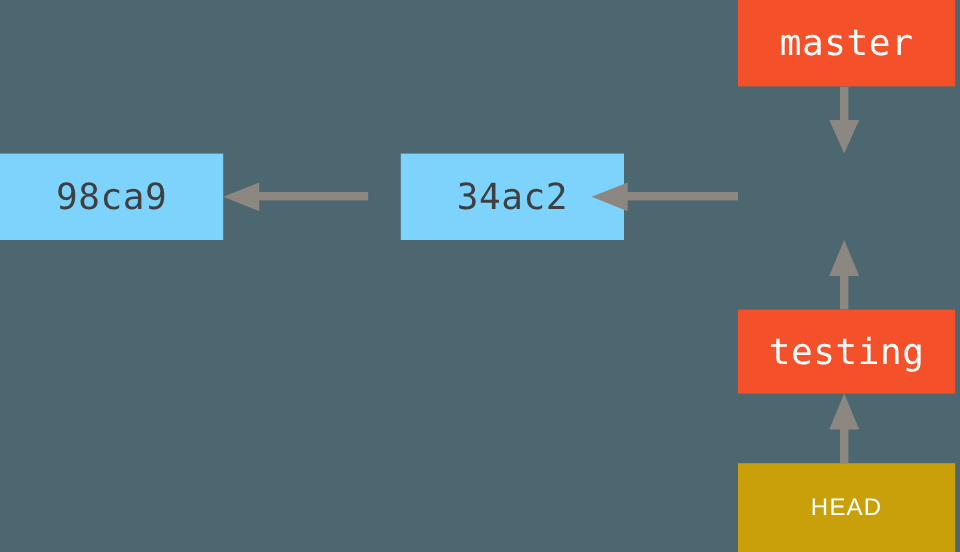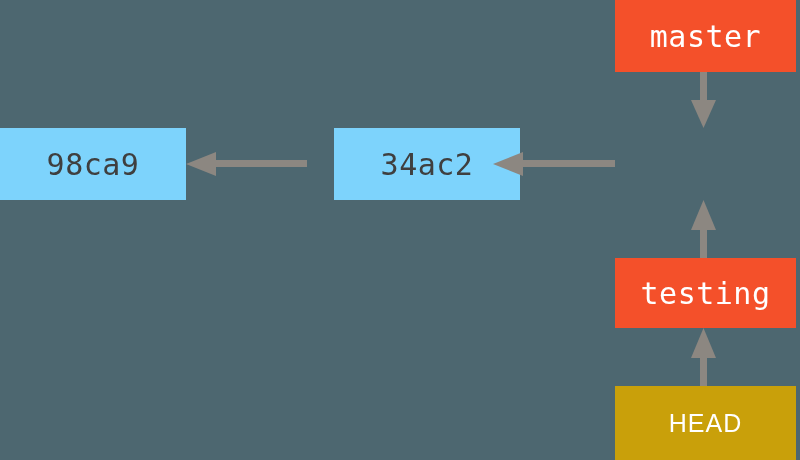--- a/index.html
+++ b/index.html
@@ -36,21 +36,21 @@
   .branch {
     background: #f4502a;
     color: #ffffff;
     font-family: "DejaVu Sans Mono", "Liberation Mono", monospace;
     font-size: 30px;
   }
   .head {
     background: #c9a00a;
     color: #ffffff;
     font-family: "Liberation Sans", "DejaVu Sans", sans-serif;
-    font-size: 25px;
+    font-size: 20px;
     letter-spacing: 1px;
   }
   
   #node-98ca9  { left: 0px;   top: 128px; width: 186px; height: 72px; }
   #node-34ac2  { left: 296px; top: 128px; width: 186px; height: 72px; margin-left: 38px; }
   #node-f30ab  { left: 615px; top: 128px; width: 181px; height: 72px; }
   
   #node-master  { left: 615px; top: 0px;   width: 181px; height: 72px; }
   #node-testing { left: 615px; top: 258px; width: 181px; height: 70px; }
   #node-head    { left: 615px; top: 386px; width: 181px; height: 74px; }

